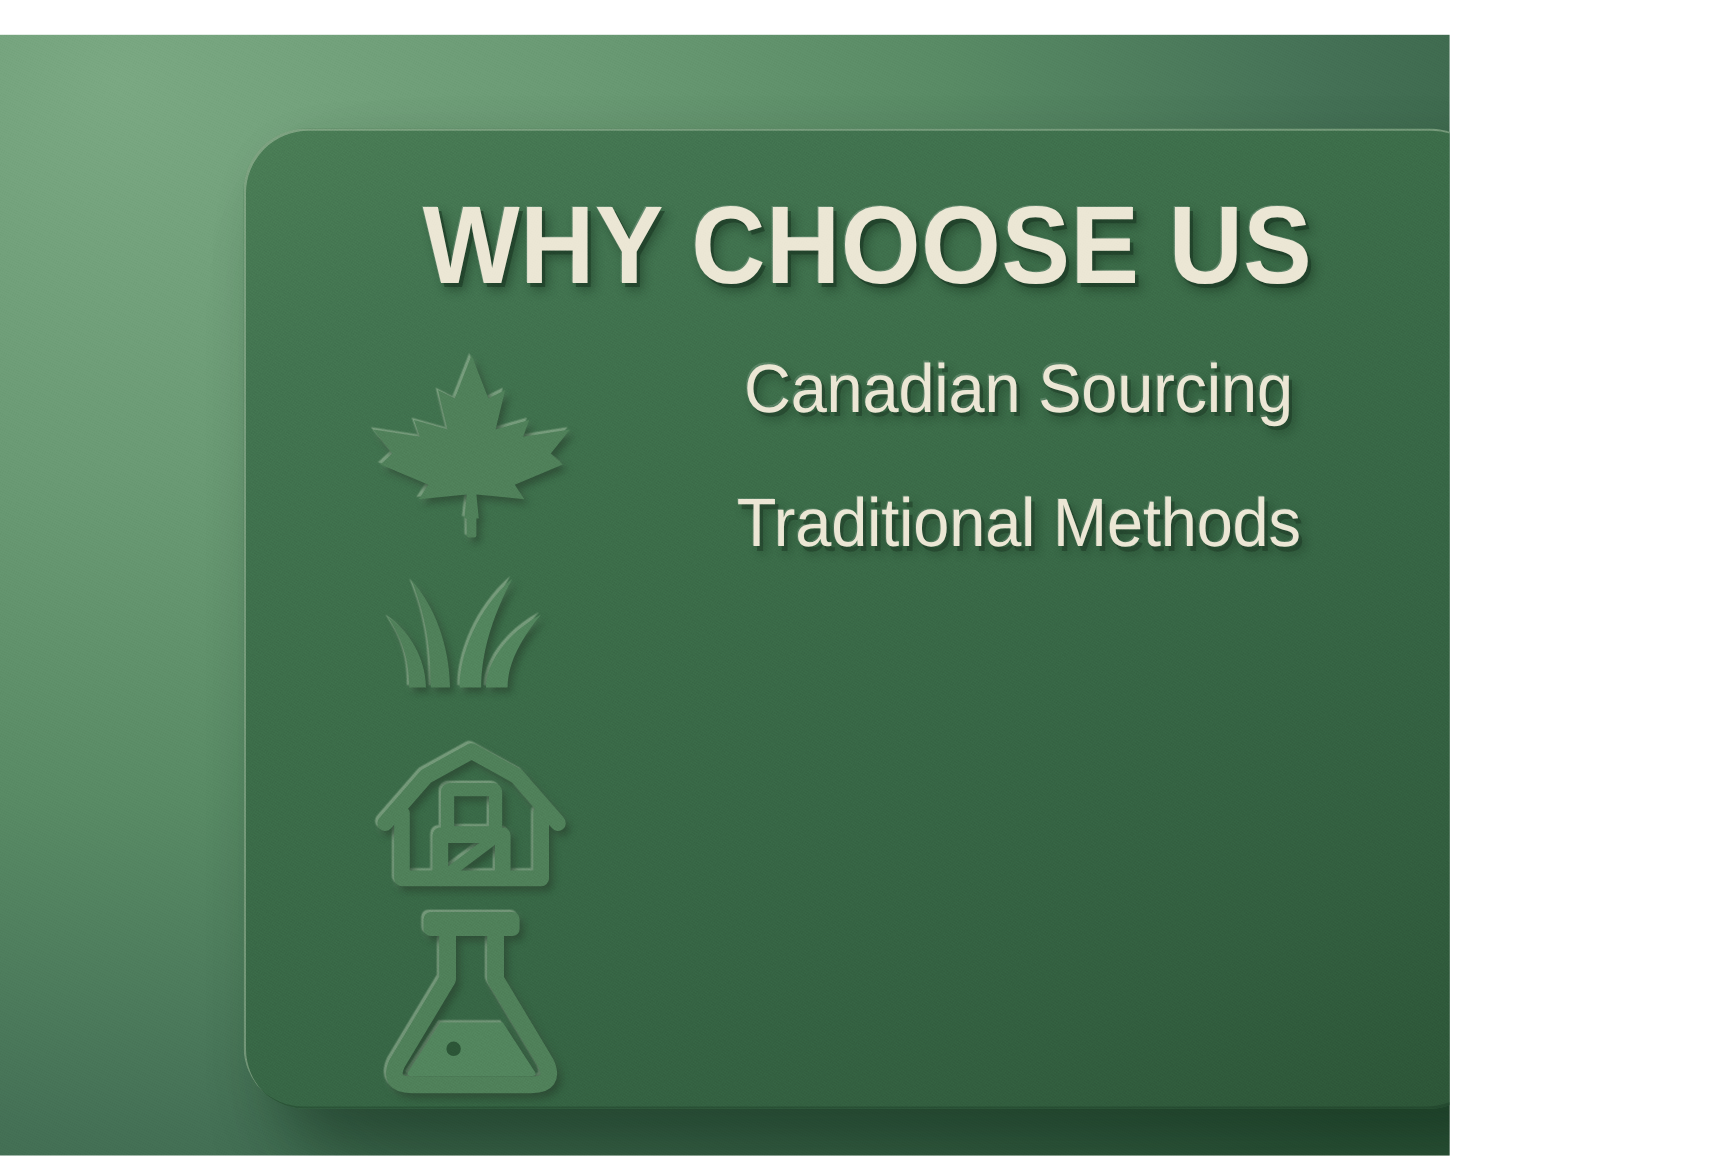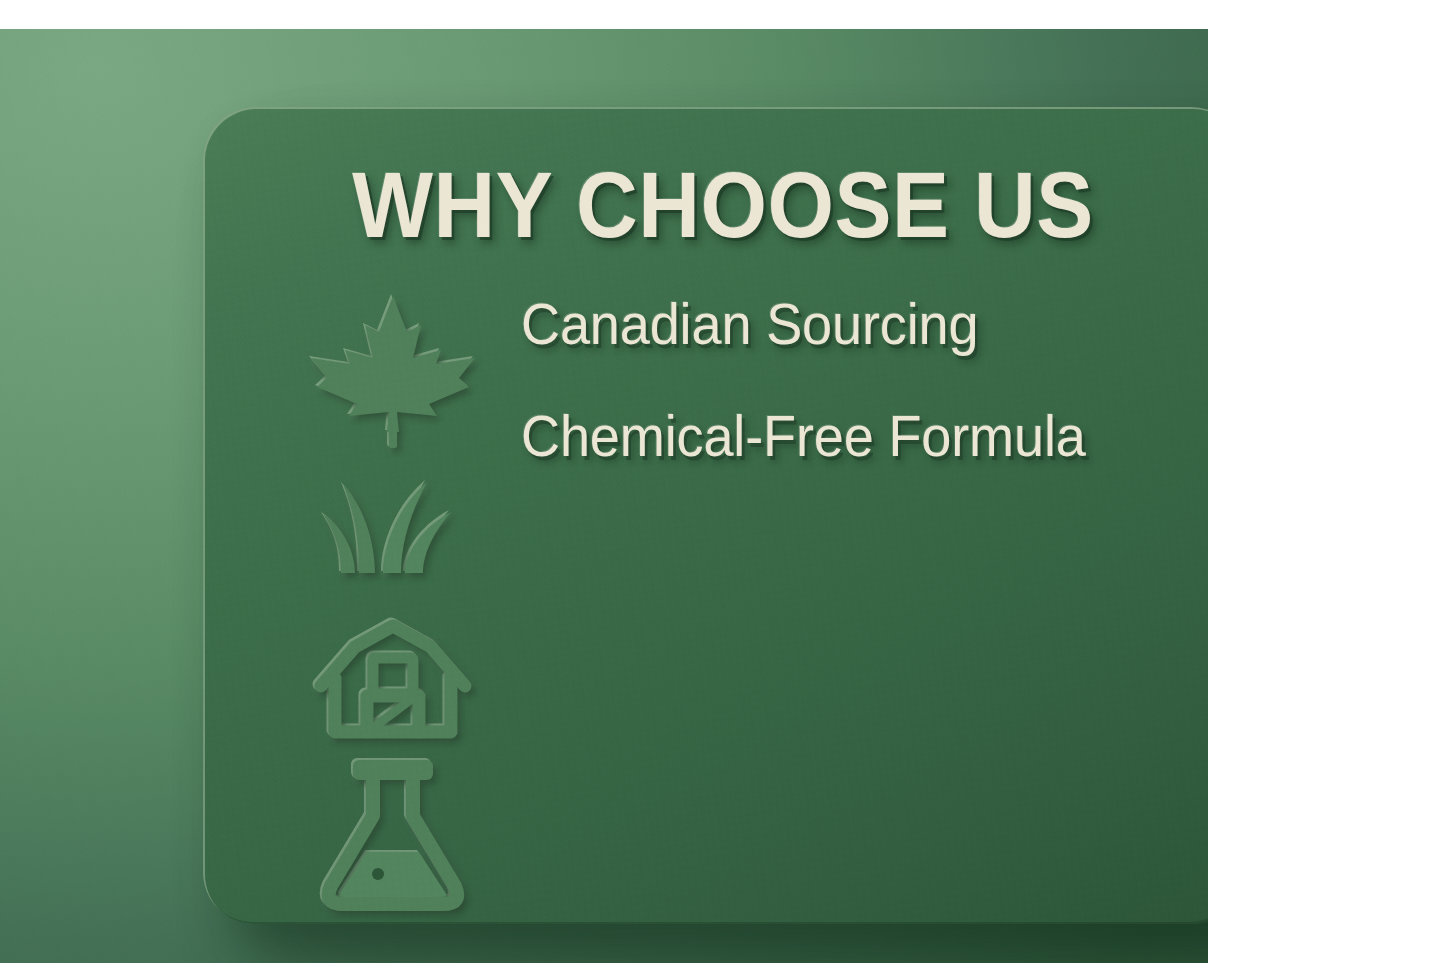--- a/index.html
+++ b/index.html
@@ -103,20 +103,21 @@
   .ico-stroke{ fill:none; stroke:#4f8059; stroke-linejoin:round; stroke-linecap:round; }
 
   
   #feature-list {
     position:absolute;
     left:318px; top:188px;
     width:680px;
     display:flex;
     flex-direction:column;
     gap:54px;
+    align-items:center;
   }
   .feature-row { display:block; }
   .feature-label {
     display:inline-block;
     font-family:"Liberation Sans", sans-serif;
     font-weight:normal;
     font-size:57px;
     line-height:1.02;
     letter-spacing:-.2px;
     color:#ece7d5;
@@ -189,24 +190,24 @@
 
     </div>
 
     <div id="feature-list">
 
       <div class="feature-row">
         <span class="feature-label">Canadian Sourcing</span>
       </div>
 
 
-
       <div class="feature-row">
-        <span class="feature-label">Chemical-Free Formula</span>
-      </div>
+        <span class="feature-label">Traditional Methods</span>
+      </div>
+
 
 
     </div>
 
   </div>
 
   <div id="grain"></div>
 </div>
 
 </body></html>

